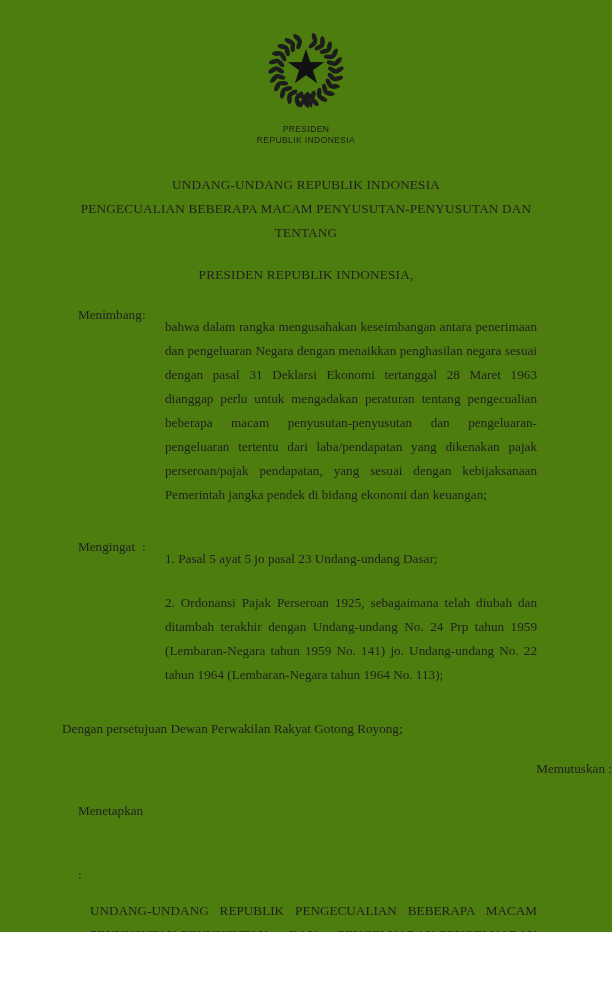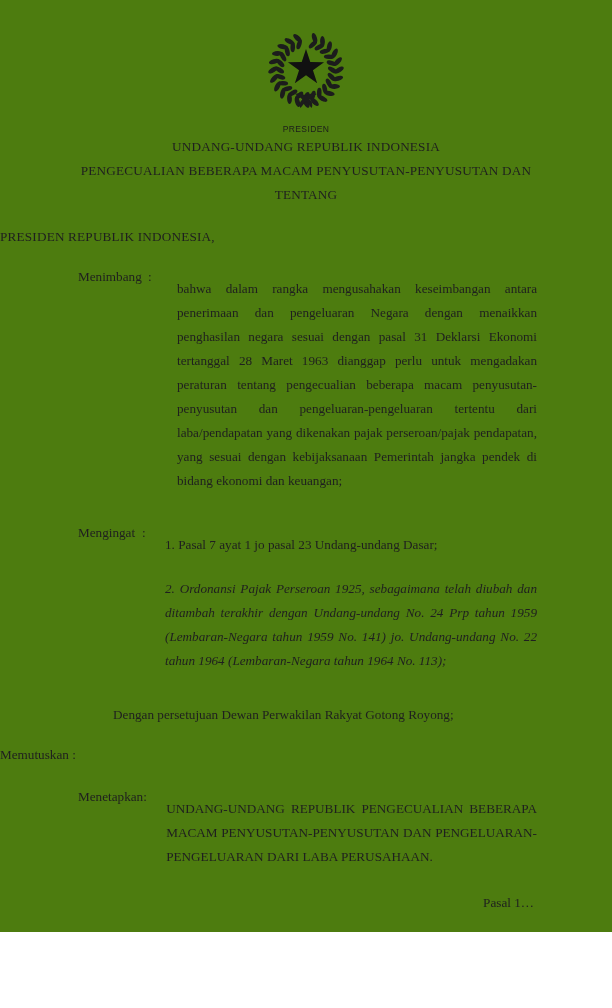--- a/index.html
+++ b/index.html
@@ -11,47 +11,47 @@
   
   .seal-wrap{padding-top:30px;text-align:center;}
   .seal-wrap svg{display:inline-block;}
   .seal-caption{
     margin-top:6px;text-align:center;
     font-family:"Liberation Sans","DejaVu Sans",sans-serif;
     font-size:8.5px;line-height:11px;letter-spacing:0.4px;color:#1c1c1c;
   }
   
   .title-block{
-    text-align:center;
+    margin-top:27px;text-align:center;
     font-size:13.2px;line-height:24px;letter-spacing:0.2px;
   }
   .salutation{
-    margin-top:18px;text-align:left;
+    margin-top:18px;text-align:center;
     font-size:13.2px;line-height:24px;letter-spacing:0.2px;
   }
   
   .clause{
     display:flex;align-items:flex-start;
     padding:0 63px 0 78px;
     font-size:13.2px;line-height:24px;
   }
   .clause .label{flex:0 0 64px;}
   .clause .colon{flex:0 0 11px;}
   .clause .body{flex:1;text-align:justify;}
   .clause .body p{margin:12px;}
-  .clause .body p + p{margin-top:20px;font-style:italic;}
-  .mt-menimbang{margin-top:16px;gap:6px;}
+  .clause .body p + p{margin-top:20px;}
+  .mt-menimbang{margin-top:16px;}
   .mt-mengingat{margin-top:16px;}
-  .mt-menetapkan{margin-top:18px;}
+  .mt-menetapkan{margin-top:18px;flex-direction:column;}
   .agreement{
-    margin-top:18px;padding-left:113px;
+    margin-top:18px;padding-left:62px;
     font-size:13.2px;line-height:24px;
   }
   .decision{
-    margin-top:16px;text-align:left;
+    margin-top:16px;text-align:right;
     font-size:13.2px;line-height:24px;
   }
   .body-caps{text-transform:none;}
   .pasal-ref{
     margin-top:10px;padding-right:78px;text-align:right;
     font-size:13.2px;line-height:24px;
   }
 </style>
 </head>
 <body>
@@ -110,20 +110,21 @@
           <use href="#lfA" transform="rotate(330 52 40)"></use>
           <use href="#lfB" transform="rotate(330 52 40)"></use>
           <use href="#lfA" transform="rotate(345 52 40)"></use>
           <use href="#lfB" transform="rotate(345 52 40)"></use>
         </g>
       <polygon fill="#111111" points="52,19 47.71,32.09 33.93,32.13 45.06,40.26 40.83,53.37 52,45.3 63.17,53.37 58.94,40.26 70.07,32.13 56.29,32.09"></polygon>
       <path fill="#1c1c1c" d="M52 66 Q47 62 41 64 Q46 66 48.5 69.5 Q44 73 46.5 78 Q49.5 74 52 71.5 Q54.5 74 57.5 78 Q60 73 55.5 69.5 Q58 66 63 64 Q57 62 52 66 Z"></path>
     </svg>
     <div class="seal-caption">
       <div>PRESIDEN</div>
+      <div>REPUBLIK INDONESIA</div>
     </div>
   </div>
 
   <div class="title-block">
     <div>UNDANG-UNDANG REPUBLIK INDONESIA</div>
     <div>PENGECUALIAN BEBERAPA MACAM PENYUSUTAN-PENYUSUTAN DAN</div>
     <div>TENTANG</div>
   </div>
 
   <div class="salutation">PRESIDEN REPUBLIK INDONESIA,</div>
@@ -133,21 +134,21 @@
     <div class="colon">:</div>
     <div class="body">
       <p>bahwa dalam rangka mengusahakan keseimbangan antara penerimaan dan pengeluaran Negara dengan menaikkan penghasilan negara sesuai dengan pasal 31 Deklarsi Ekonomi tertanggal 28 Maret 1963 dianggap perlu untuk mengadakan peraturan tentang pengecualian beberapa macam penyusutan-penyusutan dan pengeluaran-pengeluaran tertentu dari laba/pendapatan yang dikenakan pajak perseroan/pajak pendapatan, yang sesuai dengan kebijaksanaan Pemerintah jangka pendek di bidang ekonomi dan keuangan;</p>
     </div>
   </div>
 
   <div class="clause mt-mengingat">
     <div class="label">Mengingat</div>
     <div class="colon">:</div>
     <div class="body">
-      <p>1. Pasal 7 ayat 1 jo pasal 23 Undang-undang Dasar;</p>
+      <p>1. Pasal 5 ayat 5 jo pasal 23 Undang-undang Dasar;</p>
       <p>2. Ordonansi Pajak Perseroan 1925, sebagaimana telah diubah dan ditambah terakhir dengan Undang-undang No. 24 Prp tahun 1959 (Lembaran-Negara tahun 1959 No. 141) jo. Undang-undang No. 22 tahun 1964 (Lembaran-Negara tahun 1964 No. 113);</p>
     </div>
   </div>
 
   <div class="agreement">Dengan persetujuan Dewan Perwakilan Rakyat Gotong Royong;</div>
 
   <div class="decision">Memutuskan :</div>
 
   <div class="clause mt-menetapkan">
     <div class="label">Menetapkan</div>

